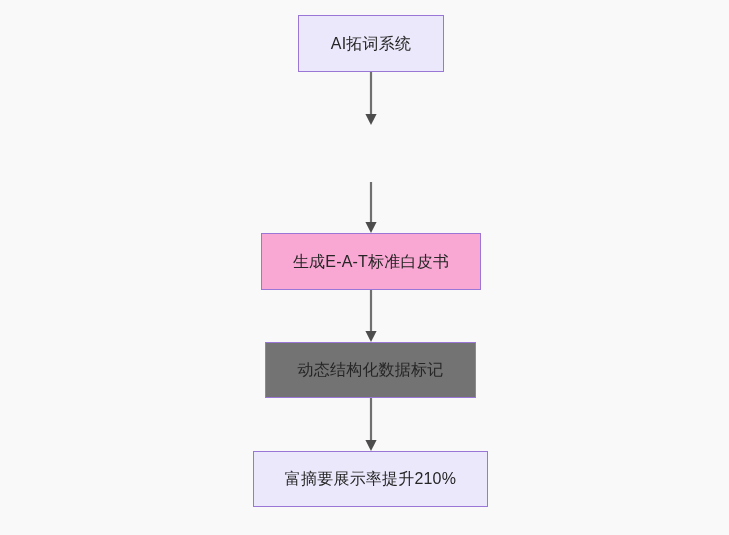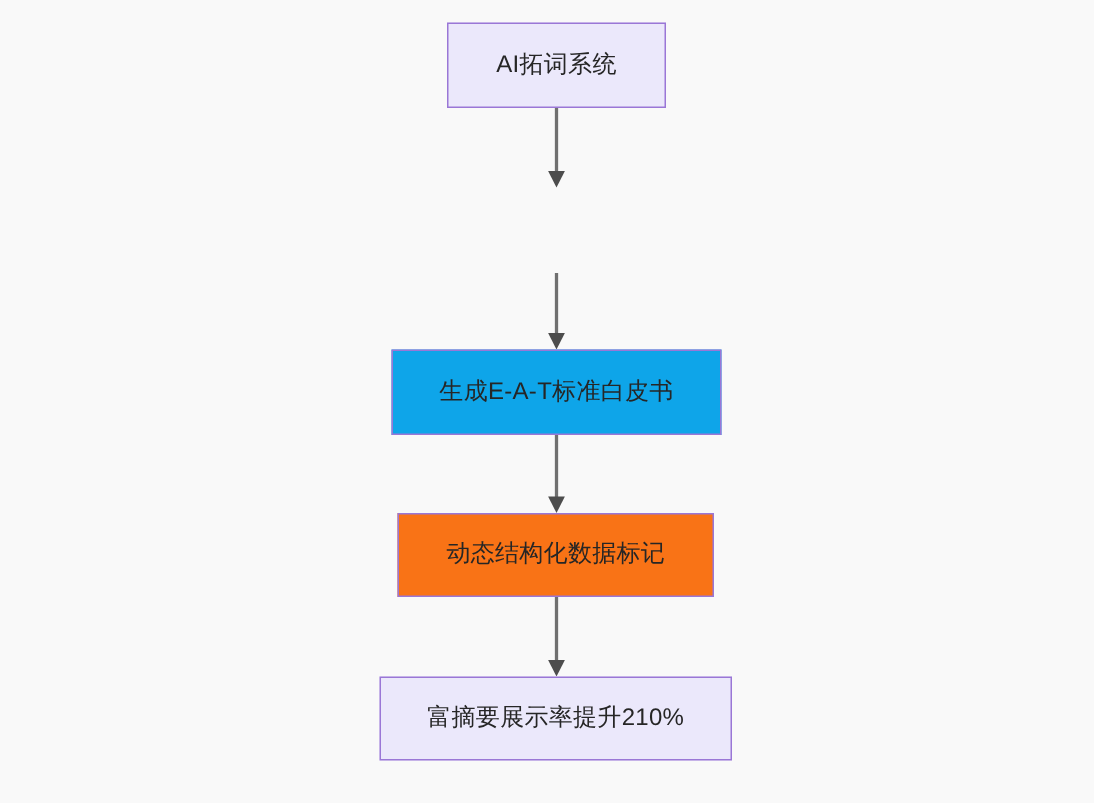--- a/index.html
+++ b/index.html
@@ -78,25 +78,25 @@
       <line x1="13" y1="0" x2="13" y2="44" stroke="#707070" stroke-width="2.2"></line>
       <polygon points="7.4,42 18.6,42 13,53" fill="#4d4d4d"></polygon>
     </svg>
   </div>
 
   <div class="node" style="left: 298px; top: 15px; width: 146px; height: 57px; background: rgb(235, 232, 251); border-color: rgb(154, 119, 214); color: rgb(38, 38, 38);">
     <span class="node-label">AI拓词系统</span>
   </div>
 
 
-  <div class="node" style="left: 261px; top: 233px; width: 220px; height: 57px; background: #0ea5e9; border-color: rgb(154, 119, 214); color: rgb(38, 38, 38);">
+  <div class="node" style="left: 261px; top: 233px; width: 220px; height: 57px; background: #f9a8d4; border-color: rgb(154, 119, 214); color: rgb(38, 38, 38);">
     <span class="node-label">生成E-A-T标准白皮书</span>
   </div>
 
-  <div class="node" style="left: 265px; top: 342px; width: 211px; height: 56px; background: #f97316; border-color: rgb(154, 119, 214); color: rgb(38, 38, 38);">
+  <div class="node" style="left: 265px; top: 342px; width: 211px; height: 56px; background: #737373; border-color: rgb(154, 119, 214); color: rgb(38, 38, 38);">
     <span class="node-label">动态结构化数据标记</span>
   </div>
 
   <div class="node" style="left: 253px; top: 451px; width: 235px; height: 56px; background: rgb(235, 232, 251); border-color: rgb(154, 119, 214); color: rgb(38, 38, 38);">
     <span class="node-label">富摘要展示率提升210%</span>
   </div>
 
 </div>
 
 </body></html>

